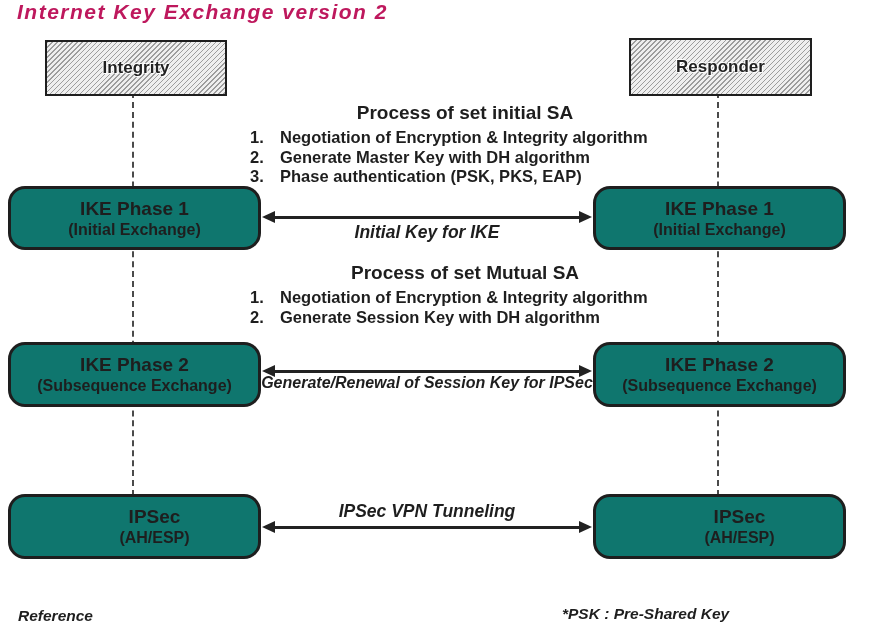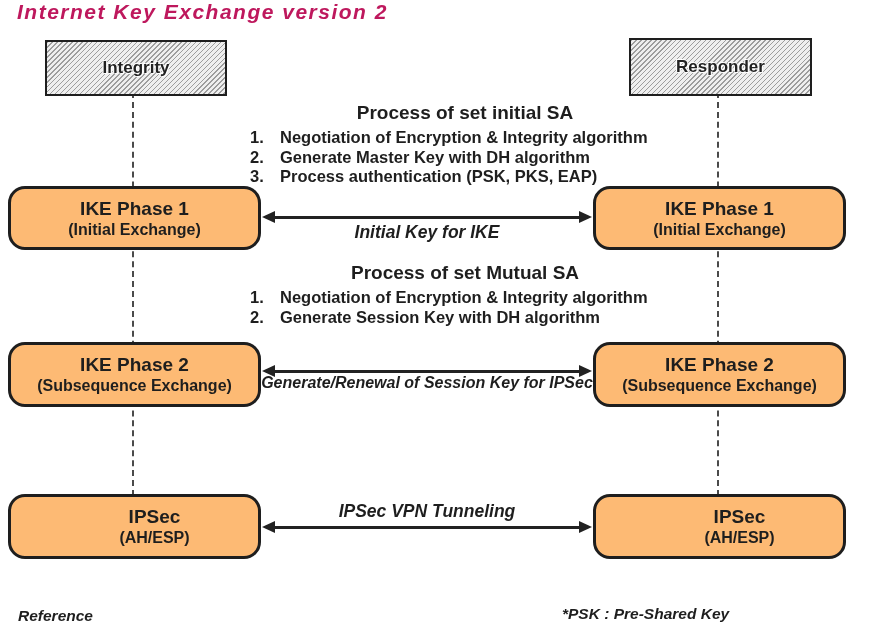--- a/index.html
+++ b/index.html
@@ -31,21 +31,21 @@
   
   .process{position:absolute;left:250px;width:430px;z-index:1;}
   #process-initial{top:102px;}
   #process-child{top:262px;}
   .process .heading{font-size:19px;font-weight:bold;text-align:center;margin-bottom:4px;}
   .process .item{display:flex;font-size:16.5px;font-weight:bold;line-height:19.5px;}
   .process .item .num{width:30px;flex:0 0 30px;}
   .process .item .txt{flex:1;}
   
   .pbox{
-    position:absolute;width:253px;border:3px solid #1e1e1e;border-radius:17px;background:#fdba74;
+    position:absolute;width:253px;border:3px solid #1e1e1e;border-radius:17px;background:#0f766e;
     display:flex;flex-direction:column;align-items:center;justify-content:center;z-index:2;
     box-sizing:border-box;
   }
   .pbox .bt{font-size:19px;font-weight:bold;line-height:22px;}
   .pbox .bs{font-size:16px;font-weight:bold;line-height:19px;}
   #box-l1,#box-r1{top:186px;height:64px;}
   #box-l2,#box-r2{top:342px;height:65px;}
   #box-l3,#box-r3{top:494px;height:65px;padding-left:40px;}
   #box-l1,#box-l2,#box-l3{left:8px;}
   #box-r1,#box-r2,#box-r3{left:593px;}
@@ -91,21 +91,21 @@
     <div class="item">
       <span class="num">1.</span>
       <span class="txt">Negotiation of Encryption &amp; Integrity algorithm</span>
     </div>
     <div class="item">
       <span class="num">2.</span>
       <span class="txt">Generate Master Key with DH algorithm</span>
     </div>
     <div class="item">
       <span class="num">3.</span>
-      <span class="txt">Process authentication (PSK, PKS, EAP)</span>
+      <span class="txt">Phase authentication (PSK, PKS, EAP)</span>
     </div>
   </div>
 
   <div class="process" id="process-child">
     <div class="heading">Process of set Mutual SA</div>
     <div class="item">
       <span class="num">1.</span>
       <span class="txt">Negotiation of Encryption &amp; Integrity algorithm</span>
     </div>
     <div class="item">

